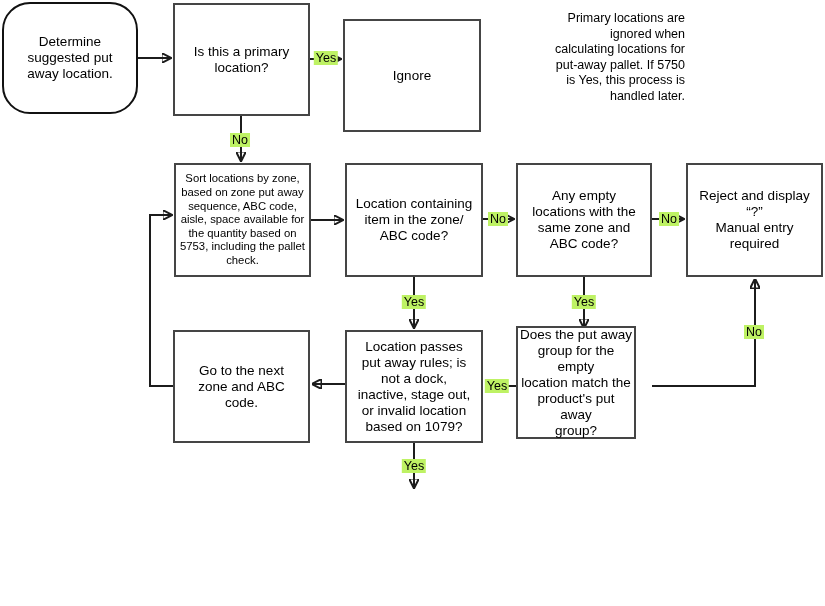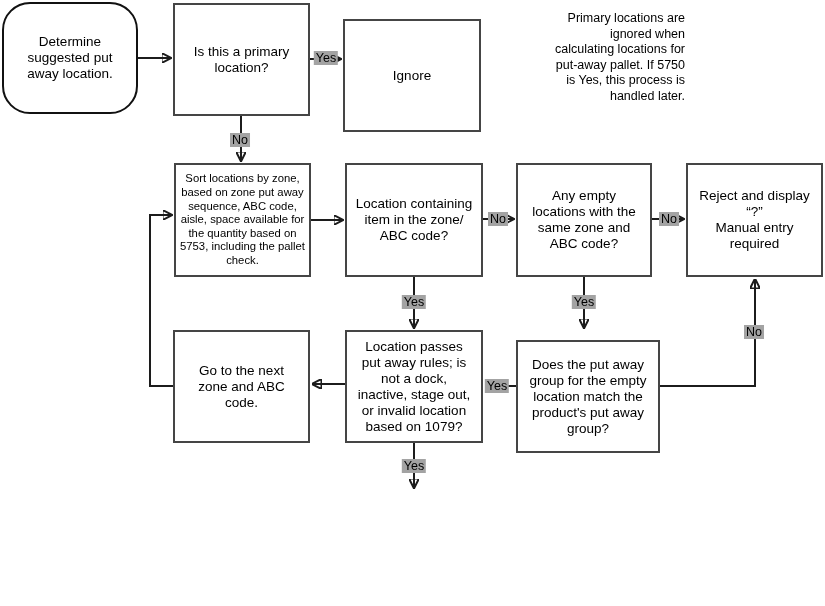--- a/index.html
+++ b/index.html
@@ -33,21 +33,21 @@
     position:absolute;
     left:509px;top:11px;width:176px;
     text-align:right;
     font-size:12.5px;
     line-height:15.5px;
     white-space:pre-line;
   }
   .edge-label{
     position:absolute;
     transform:translate(-50%,-50%);
-    background:#a3a3a3;
+    background:#bef264;
     font-size:12.5px;
     line-height:14px;
     padding:0 2px;
   }
 </style>
 </head>
 <body>
 
 <div class="canvas">
 
@@ -132,21 +132,21 @@
 
   <div class="node" style="left:345px;top:330px;width:138px;height:113px">
     <span>Location passes
 put away rules; is
 not a dock,
 inactive, stage out,
 or invalid location
 based on 1079?</span>
   </div>
 
-  <div class="node" style="left:516px;top:340px;width:144px;height:113px">
+  <div class="node" style="left:516px;top:326px;width:120px;height:113px">
     <span>Does the put away
 group for the empty
 location match the
 product's put away
 group?</span>
   </div>
 
 
   <span class="edge-label" style="left:326px;top:58px">Yes</span>
   <span class="edge-label" style="left:240px;top:140px">No</span>

